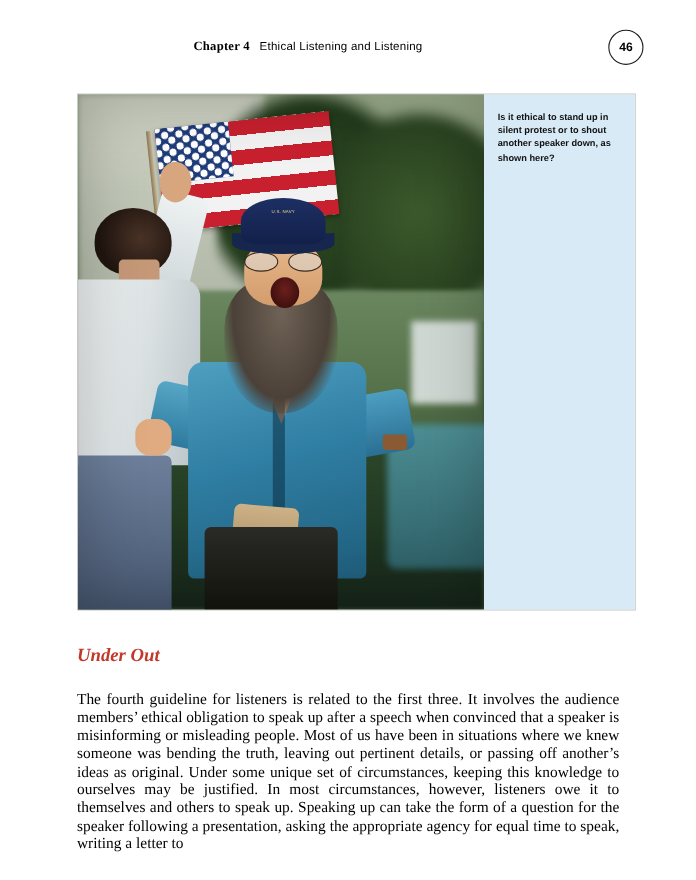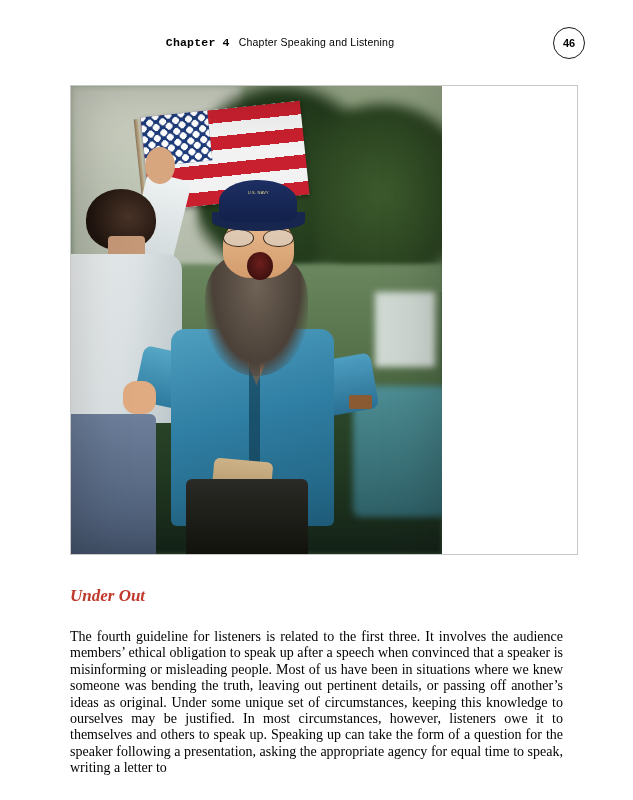--- a/index.html
+++ b/index.html
@@ -27,21 +27,21 @@
   .runhead-text {
     position: absolute;
     left: 0;
     width: 560px;
     text-align: center;
     top: 6px;
     font-size: 11.5px;
     letter-spacing: 0.2px;
   }
   .runhead-chapter {
-    font-family: Liberation Mono, monospace;
+    font-family: Liberation Serif, serif;
     font-weight: bold;
   }
   .runhead-title {
     font-family: "Liberation Sans", sans-serif;
     font-size: 10.5px;
     margin-left: 9px;
   }
   .folio-circle {
     position: absolute;
     right: 48px;
@@ -326,21 +326,21 @@
     text-align: justify;
     text-justify: inter-word;
     hyphens: manual;
   }
 </style>
 </head>
 <body>
 
 <div class="runhead">
   <div class="runhead-text">
-    <span class="runhead-chapter">Chapter 4</span><span class="runhead-title">Chapter Speaking and Listening</span>
+    <span class="runhead-chapter">Chapter 4</span><span class="runhead-title">Ethical Listening and Listening</span>
   </div>
   <div class="folio-circle">46</div>
 </div>
 
 <div class="figure">
 
   <div class="photo">
     <div class="bg-sky"></div>
     <div class="bg-building"></div>
     <div class="bg-tree1"></div>
@@ -382,17 +382,20 @@
       <div class="glass-l"></div>
       <div class="glass-r"></div>
     </div>
     <div class="man-hat-brim"></div>
     <div class="man-hat"></div>
     <div class="hat-text">U.S. NAVY</div>
 
     <div class="photo-vignette"></div>
   </div>
 
+  <div class="caption-panel">
+    <div class="caption-text">Is it ethical to stand up in silent protest or to shout another speaker down, as shown here?</div>
+  </div>
 </div>
 
 <div class="section-head">Under Out</div>
 
 <p class="body-copy">The fourth guideline for listeners is related to the first three. It involves the audience members’ ethical obligation to speak up after a speech when convinced that a speaker is misinforming or misleading people. Most of us have been in situations where we knew someone was bending the truth, leaving out pertinent details, or passing off another’s ideas as original. Under some unique set of circumstances, keeping this knowledge to ourselves may be justified. In most circumstances, however, listeners owe it to themselves and others to speak up. Speaking up can take the form of a question for the speaker following a presentation, asking the appropriate agency for equal time to speak, writing a letter to</p>
 
 </body></html>

